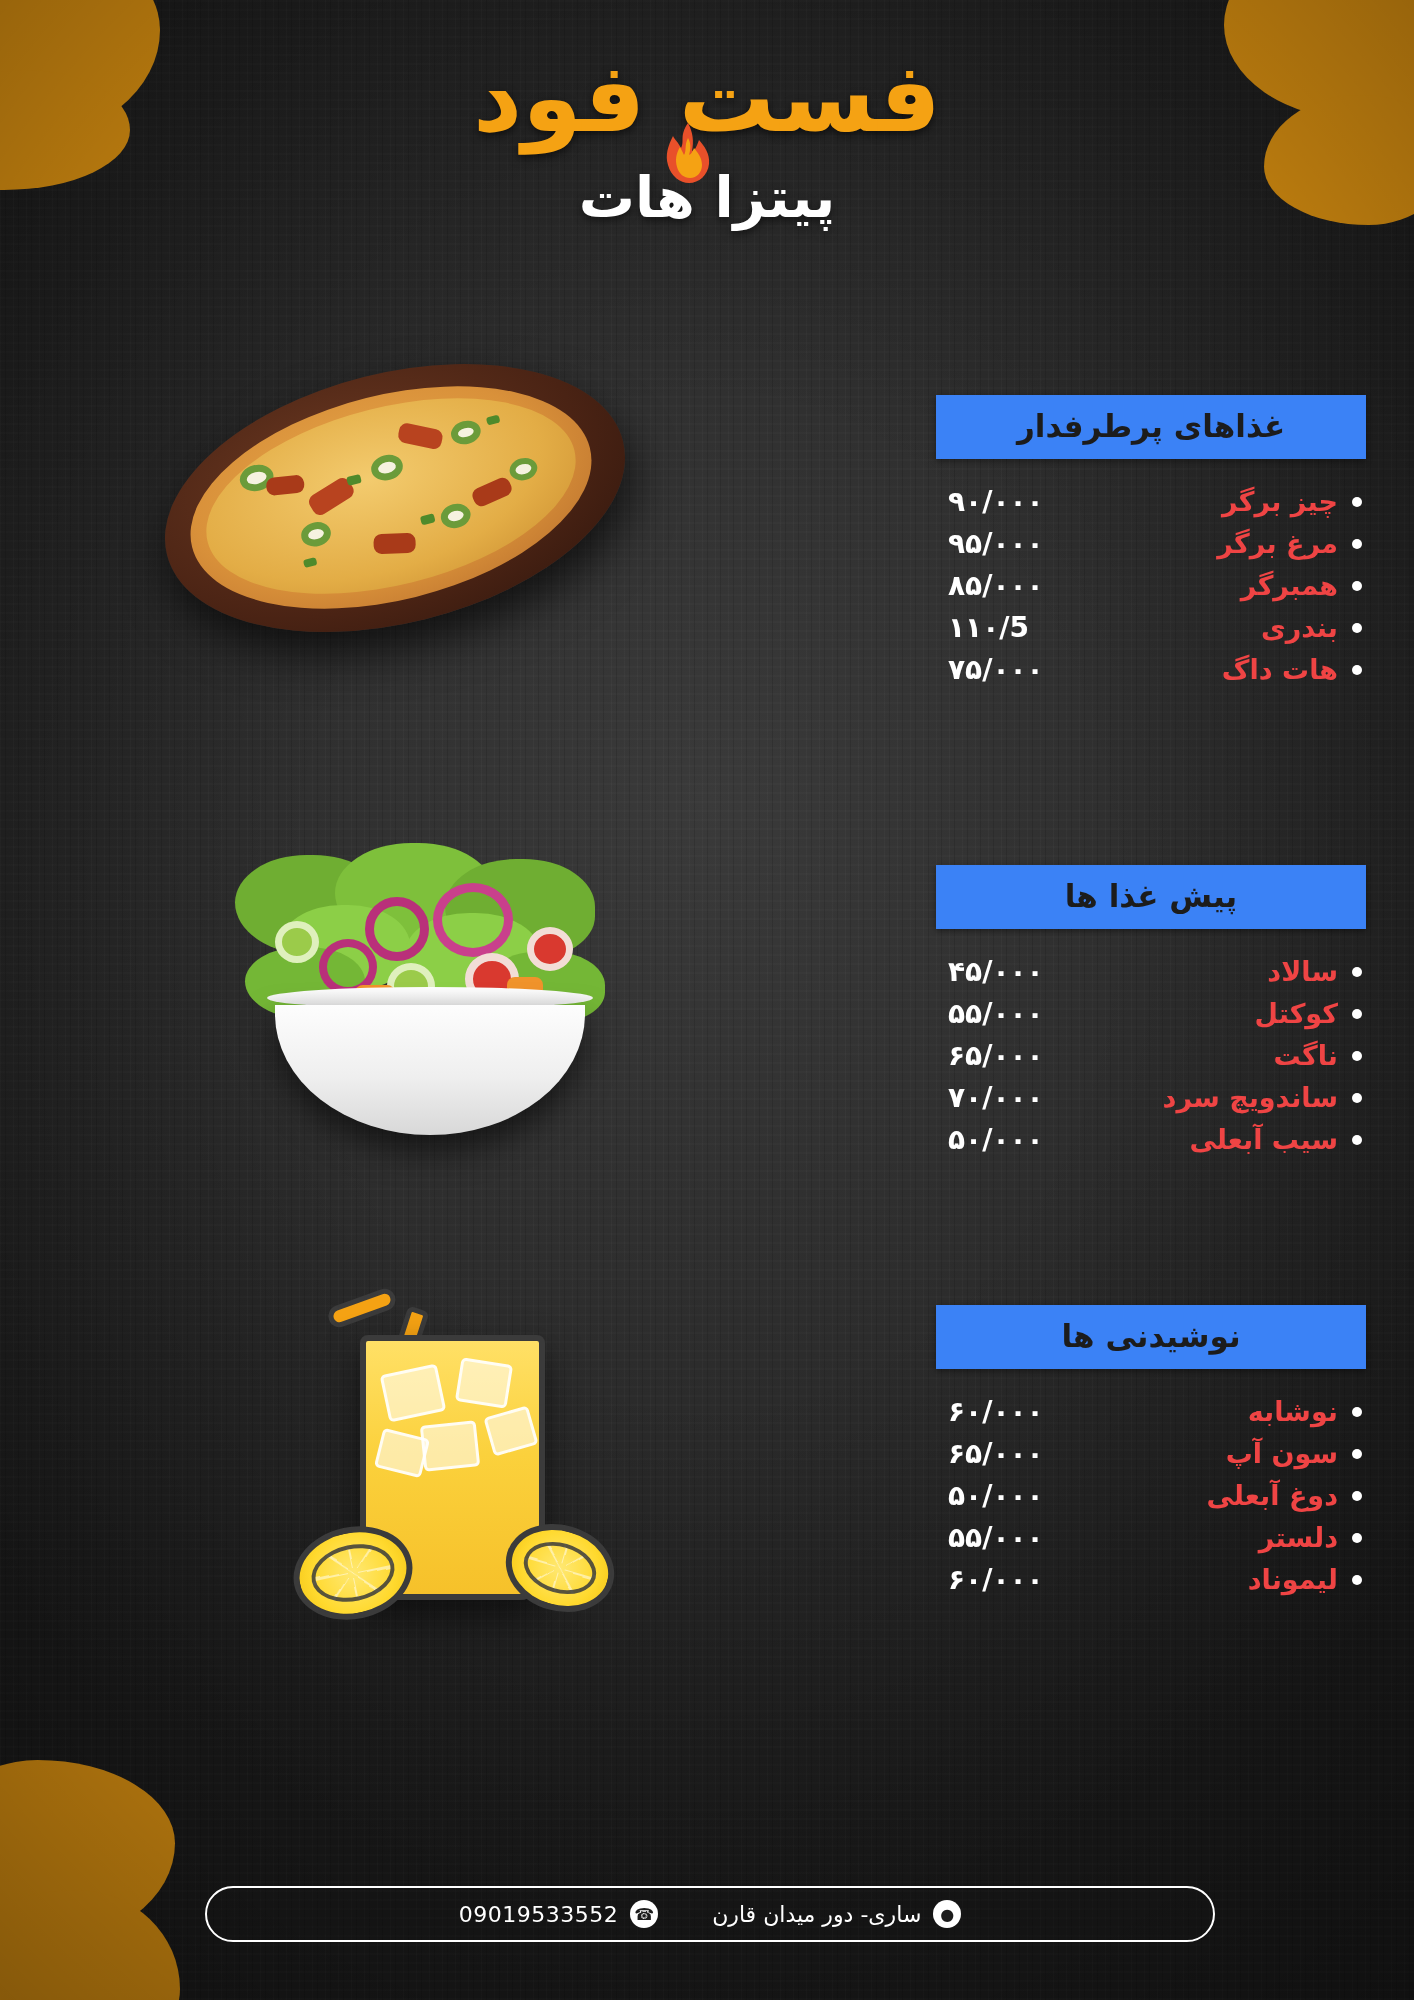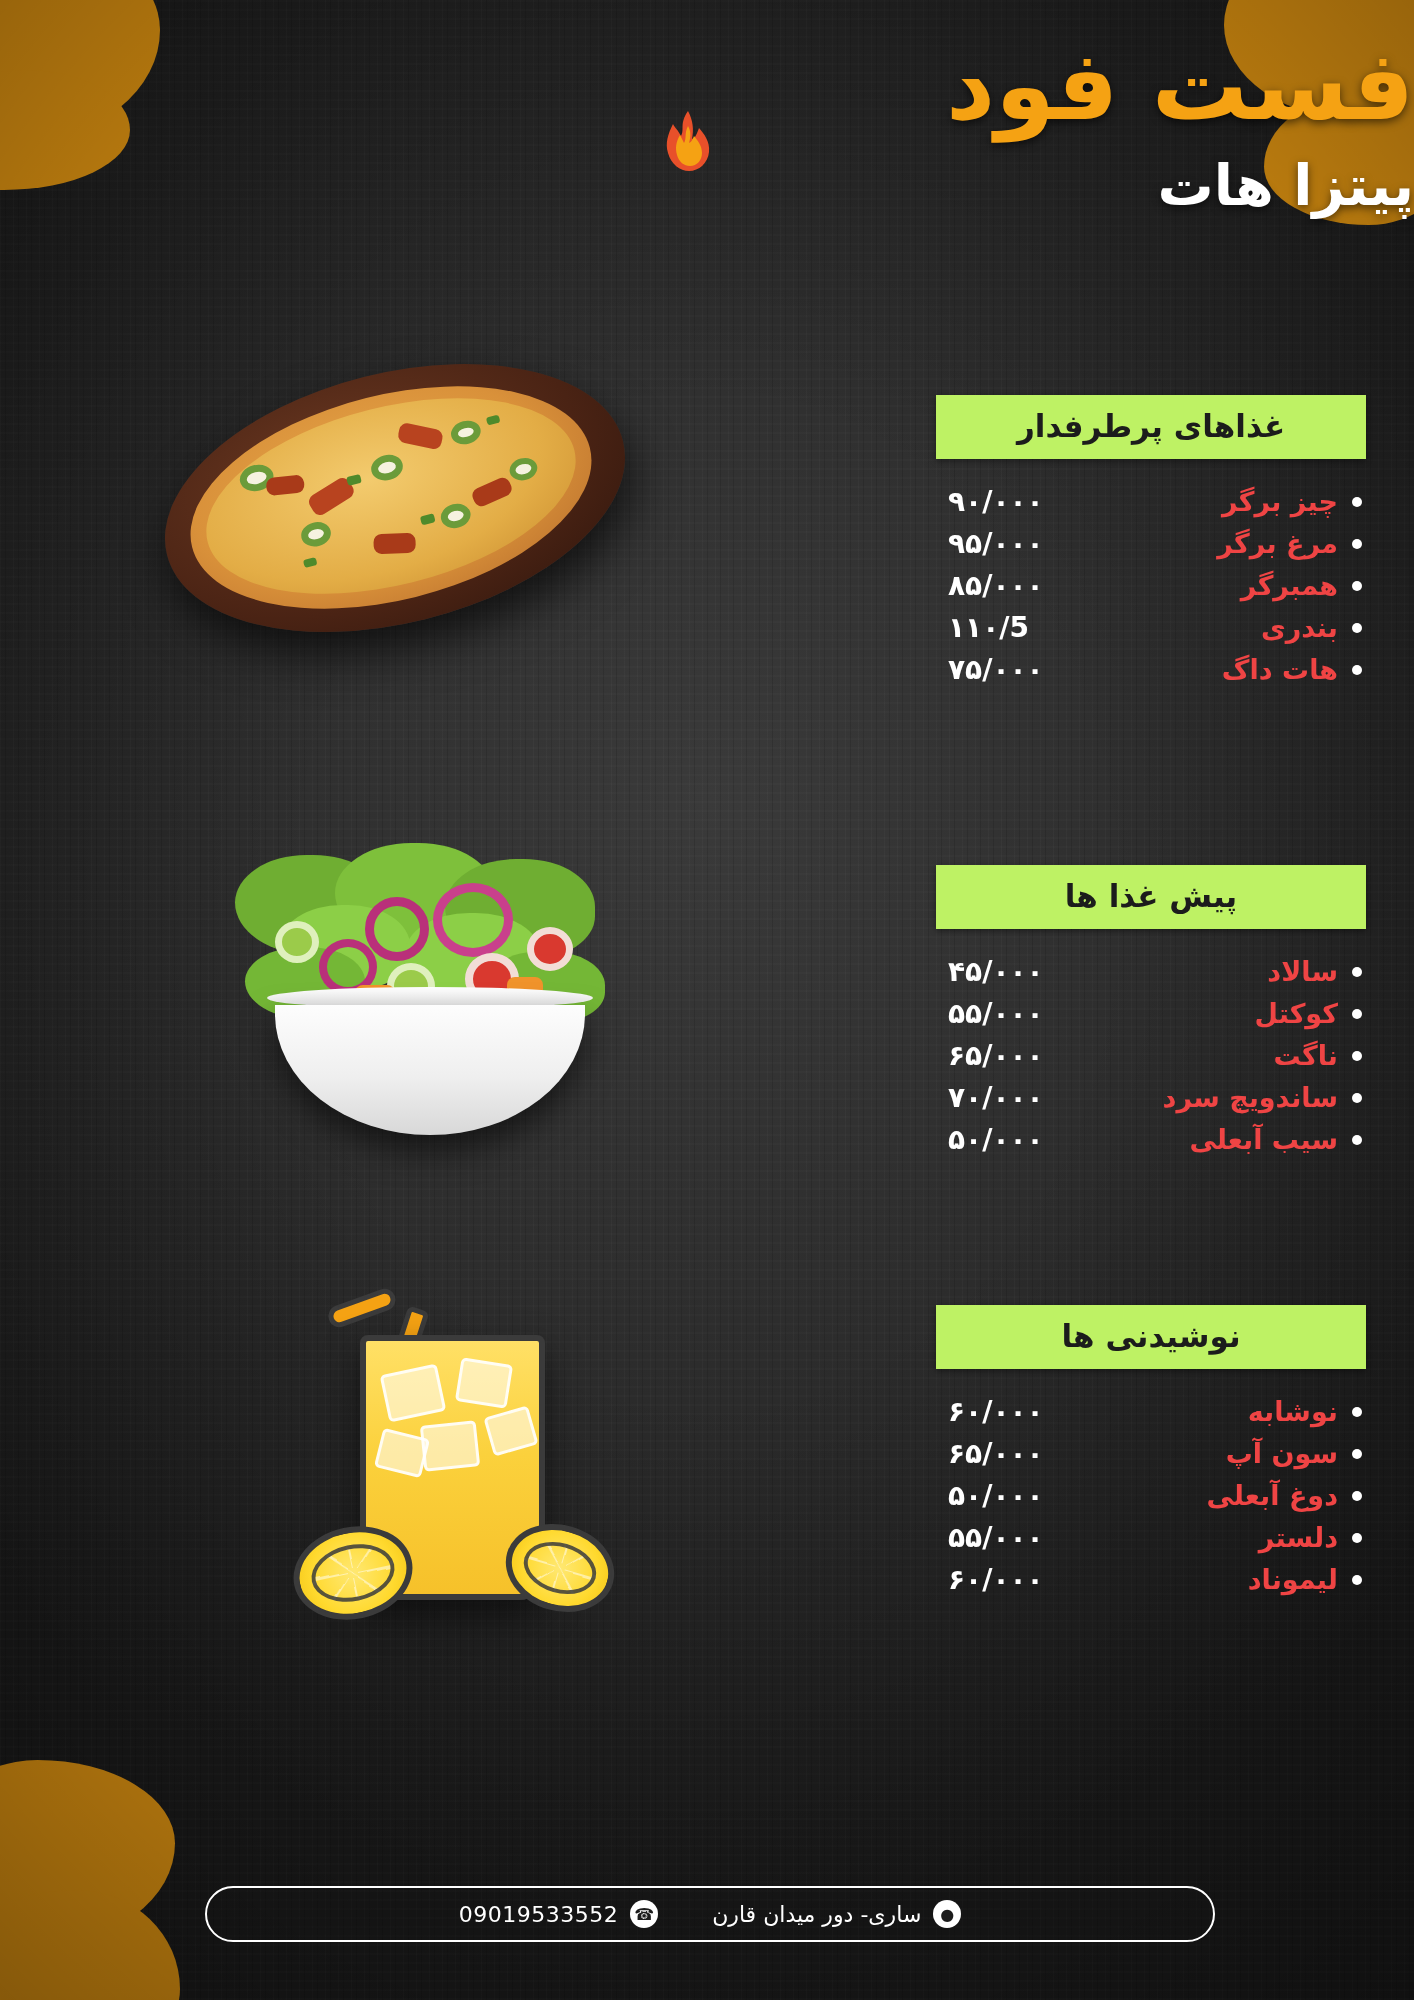--- a/index.html
+++ b/index.html
@@ -72,22 +72,22 @@
   }
   .blob-bl-b {
     bottom: -70px; left: -50px;
     width: 230px; height: 180px;
     border-radius: 55% 45% 50% 50% / 45% 55% 45% 55%;
   }
 
   
   .header {
     position: absolute;
-    top: 34px; left: 0; right: 0;
-    text-align: right;
+    top: 46px; left: 0; right: 0;
+    text-align: center;
     z-index: 5;
   }
   .title-main {
     font-size: 96px;
     font-weight: 700;
     color: #f5a213;
     letter-spacing: 2px;
     line-height: 1.1;
     text-shadow: 0 3px 10px rgba(0,0,0,0.6);
     direction: rtl;
@@ -133,21 +133,21 @@
   .section.s2 { top: 910px; }
 
   
   .menu-col {
     position: absolute;
     right: 48px;
     width: 430px;
     top: 0;
   }
   .cat-banner {
-    background: #bef264;
+    background: #3b82f6;
     color: #1c1c1c;
     font-size: 31px;
     font-weight: 700;
     text-align: center;
     padding: 13px 10px 15px;
     direction: rtl;
     box-shadow: 0 2px 6px rgba(0,0,0,0.4);
   }
   .items { margin-top: 26px; }
   .item-row {

